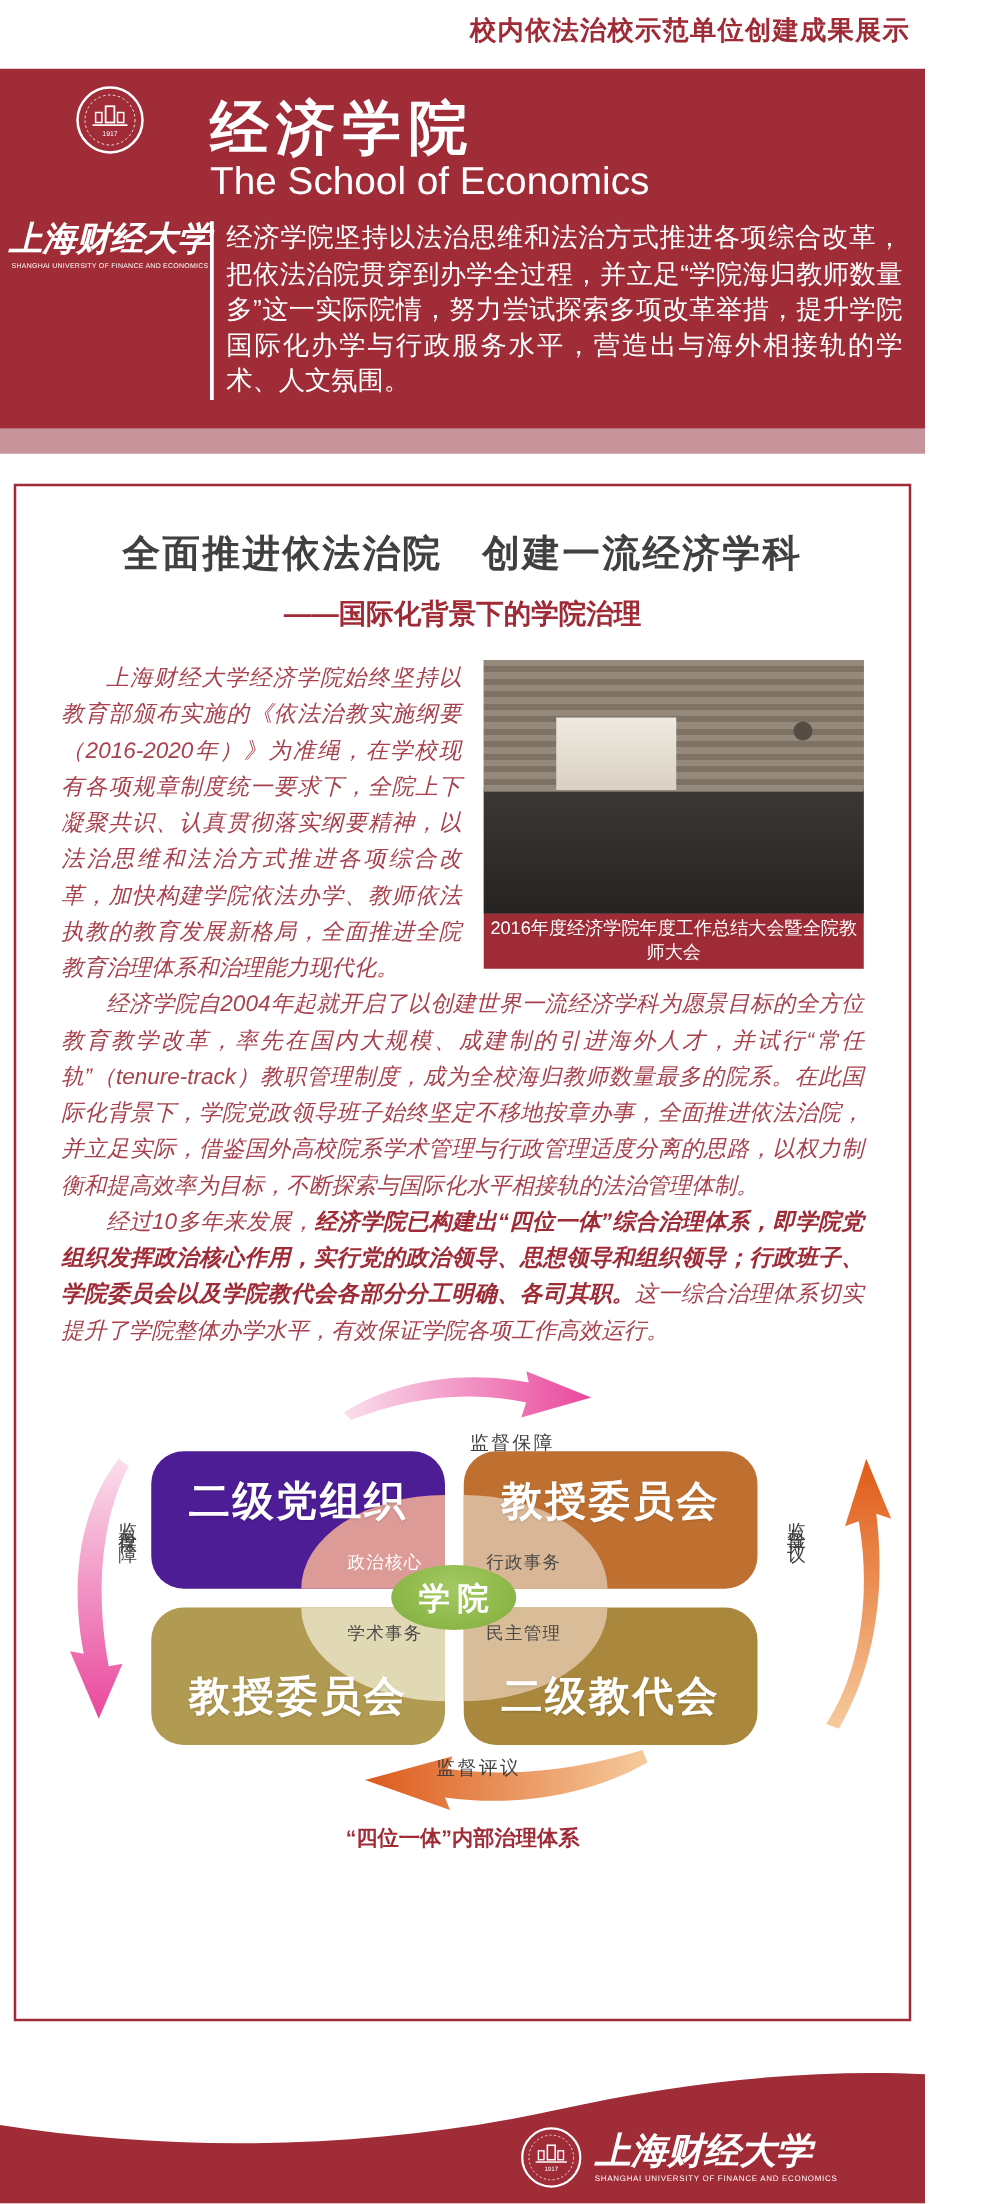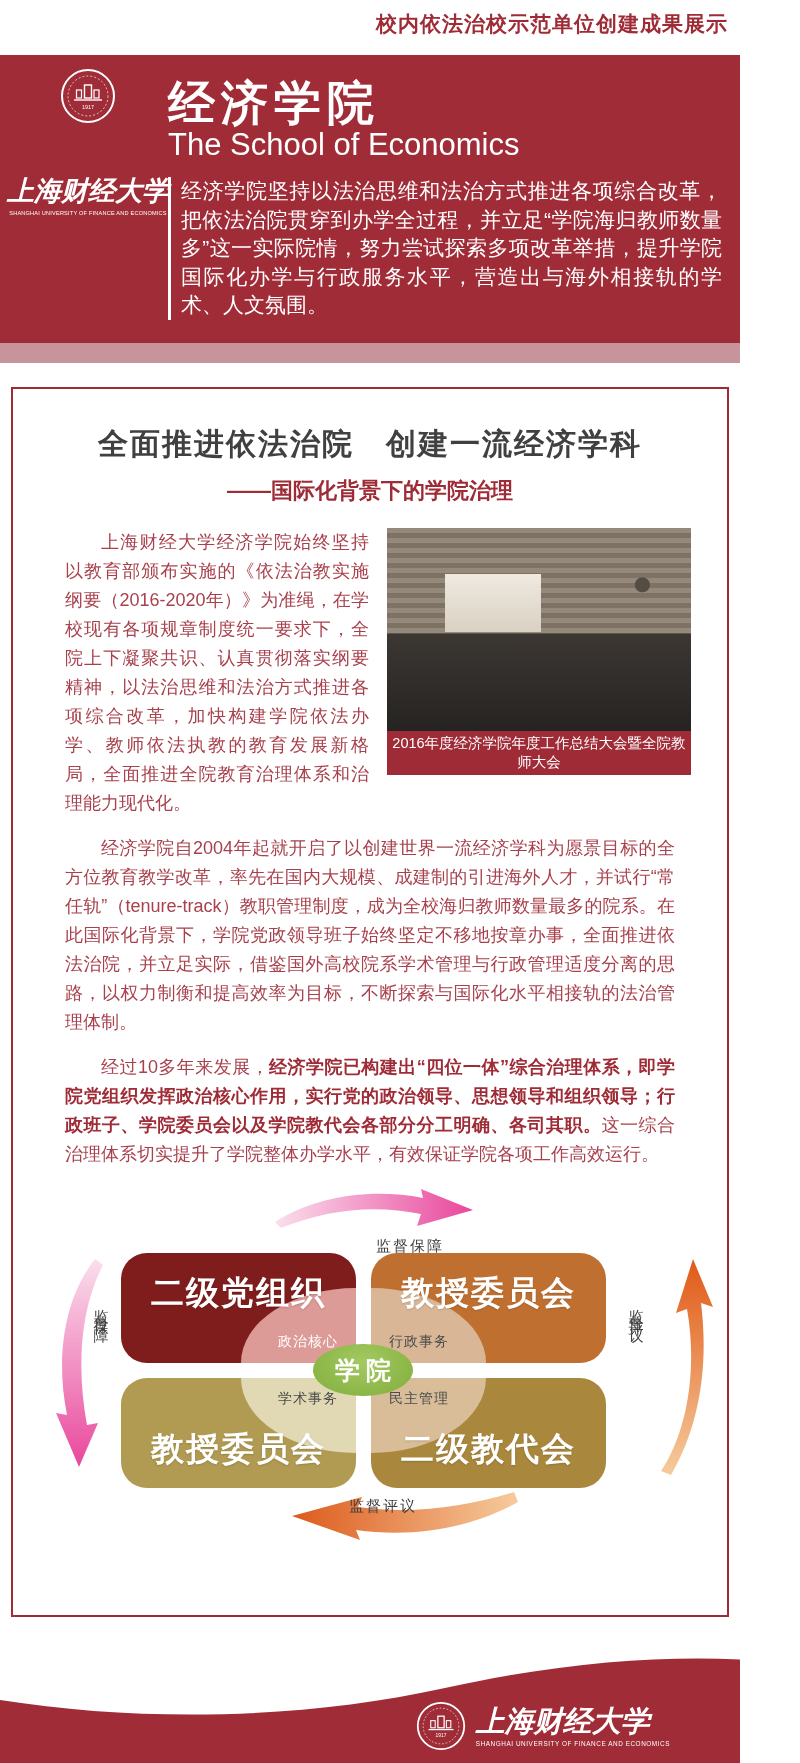--- a/index.html
+++ b/index.html
@@ -24,21 +24,21 @@
   .intro-text{font-size:21px;line-height:28.5px;text-align:justify;padding-right:4px;}
   
   .mauve{height:20px;background:#c7949b;}
   
   .card{width:718px;height:1230px;box-sizing:border-box;margin:24px auto 0;
         border:2px solid #9e2b36;background:#fff;padding:0 36px;position:relative;}
   .art-title{margin-top:36px;text-align:center;color:#404040;font-family:"Liberation Serif","DejaVu Serif",serif;
              font-weight:bold;font-size:30px;line-height:38px;letter-spacing:2px;}
   .art-sub{margin-top:15px;text-align:center;color:#9e2b36;font-weight:bold;font-size:22px;line-height:26px;}
   .art-body{margin-top:24px;color:#a8414d;font-size:18px;line-height:29px;text-align:justify;}
-  .art-body p{margin:16px;text-indent:2em;}
+  .art-body p{margin:0;text-indent:2em;font-style:italic;}
   .bold-seg{font-weight:bold;color:#9e2b36;}
   figure{margin:0;}
   .photo-fig{float:right;clear:right;width:304px;margin:0 0 14px 18px;}
   .photo-fig.second{margin-top:36px;}
   .photo{width:304px;height:203px;}
   .photo-1{background:
      linear-gradient(180deg,#efe9e0 0,#d9d1c3 100%) 58px 46px/96px 58px no-repeat,
      radial-gradient(circle at 84% 28%, #554d44 0 7px, rgba(0,0,0,0) 8px),
      repeating-linear-gradient(180deg,#94897b 0 5px,#7d7264 5px 10px) 0 0/100% 52% no-repeat,
      linear-gradient(180deg,#3d3834 0,#252321 100%) 0 100%/100% 50% no-repeat,#8a7f71;}
@@ -162,21 +162,21 @@
       <svg class="arrow" style="left:602px;top:68px;width:62px;height:222px" viewBox="0 0 62 222">
         <defs>
             <linearGradient id="go1" x1="0" y1="1" x2="0" y2="0">
           <stop offset="0" stop-color="#f6cb9d"></stop>
               <stop offset="1" stop-color="#e05a17"></stop>
             </linearGradient>
           </defs>
         <path d="M10,218 C38,176 46,112 36,56 L25,60 L42,6 L62,54 L50,50 C58,114 48,174 20,222 Z" fill="url(#go1)"></path>
       </svg>
 
-      <div class="gov-box box-tl" style="background: #7f1d1d;">
+      <div class="gov-box box-tl" style="background: #4c1d95;">
         <div class="tint" style="background: rgb(220, 155, 151);"></div>
         <div class="btitle">二级党组织</div>
         <div class="tag">政治核心</div>
       </div>
       <div class="gov-box box-tr" style="background: rgb(191, 112, 49);">
         <div class="tint" style="background: rgb(217, 183, 150);"></div>
         <div class="btitle">教授委员会</div>
         <div class="tag">行政事务</div>
       </div>
       <div class="gov-box box-bl" style="background: rgb(177, 154, 81);">
@@ -197,20 +197,21 @@
             <linearGradient id="go2" x1="1" y1="0" x2="0" y2="0">
           <stop offset="0" stop-color="#f6cb9d"></stop>
               <stop offset="1" stop-color="#dd5a1c"></stop>
             </linearGradient>
           </defs>
         <path d="M246,12 C200,38 142,48 84,40 L88,50 L20,26 L90,7 L86,17 C142,25 196,16 242,2 Z" fill="url(#go2)"></path>
       </svg>
       <div class="dg-label" style="left:300px;top:312px">监督评议</div>
     </div>
 
+    <div class="dg-caption">“四位一体”内部治理体系</div>
   </div>
 
   <svg class="footer-wave" viewBox="0 0 800 115" preserveAspectRatio="none">
     <path d="M0,52 C140,74 300,72 445,40 C585,9 700,5 800,16 L800,115 L0,115 Z" fill="#a02c38"></path>
   </svg>
   <div class="footer-logo">
     <svg class="seal" viewBox="0 0 56 56">
       <circle cx="28" cy="28" r="26" fill="none" stroke="#fff" stroke-width="2"></circle>
       <circle cx="28" cy="28" r="20" fill="none" stroke="#fff" stroke-width="0.7" stroke-dasharray="2 2"></circle>
       <rect x="24.5" y="17" width="7" height="13" fill="none" stroke="#fff" stroke-width="1.4"></rect>

